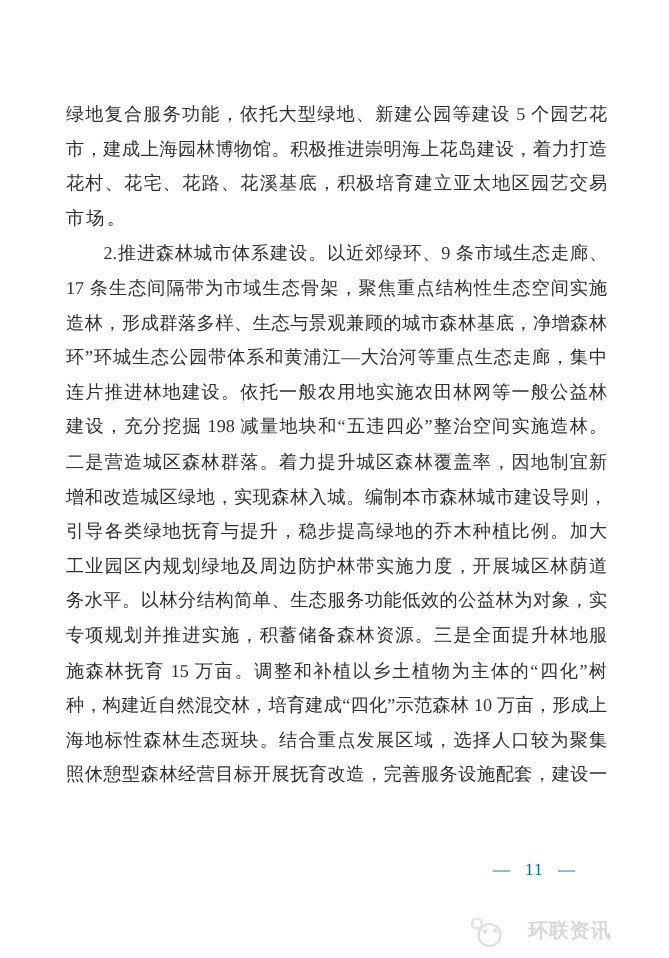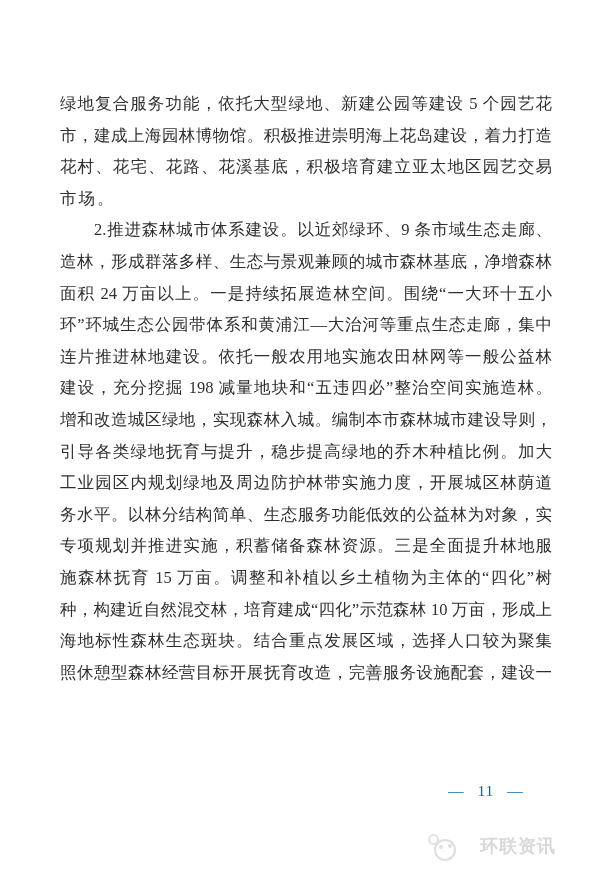--- a/index.html
+++ b/index.html
@@ -88,25 +88,26 @@
 <body>
 
 <div class="page">
 
   <div class="text-block">
       <div class="line">绿地复合服务功能，依托大型绿地、新建公园等建设 5 个园艺花</div>
       <div class="line">市，建成上海园林博物馆。积极推进崇明海上花岛建设，着力打造</div>
       <div class="line">花村、花宅、花路、花溪基底，积极培育建立亚太地区园艺交易</div>
       <div class="line short">市场。</div>
       <div class="line indent">2.推进森林城市体系建设。以近郊绿环、9 条市域生态走廊、</div>
+      <div class="line">17 条生态间隔带为市域生态骨架，聚焦重点结构性生态空间实施</div>
       <div class="line">造林，形成群落多样、生态与景观兼顾的城市森林基底，净增森林</div>
-      <div class="line">面积 24 万亩以上。一是持续拓展造林空间。围绕“一大环十五小</div>
       <div class="line">环”环城生态公园带体系和黄浦江—大治河等重点生态走廊，集中</div>
       <div class="line">连片推进林地建设。依托一般农用地实施农田林网等一般公益林</div>
       <div class="line">建设，充分挖掘 198 减量地块和“五违四必”整治空间实施造林。</div>
+      <div class="line">二是营造城区森林群落。着力提升城区森林覆盖率，因地制宜新</div>
       <div class="line">增和改造城区绿地，实现森林入城。编制本市森林城市建设导则，</div>
       <div class="line">引导各类绿地抚育与提升，稳步提高绿地的乔木种植比例。加大</div>
       <div class="line">工业园区内规划绿地及周边防护林带实施力度，开展城区林荫道</div>
       <div class="line">务水平。以林分结构简单、生态服务功能低效的公益林为对象，实</div>
       <div class="line">专项规划并推进实施，积蓄储备森林资源。三是全面提升林地服</div>
       <div class="line">施森林抚育 15 万亩。调整和补植以乡土植物为主体的“四化”树</div>
       <div class="line">种，构建近自然混交林，培育建成“四化”示范森林 10 万亩，形成上</div>
       <div class="line">海地标性森林生态斑块。结合重点发展区域，选择人口较为聚集</div>
       <div class="line">照休憩型森林经营目标开展抚育改造，完善服务设施配套，建设一</div>
     </div>

